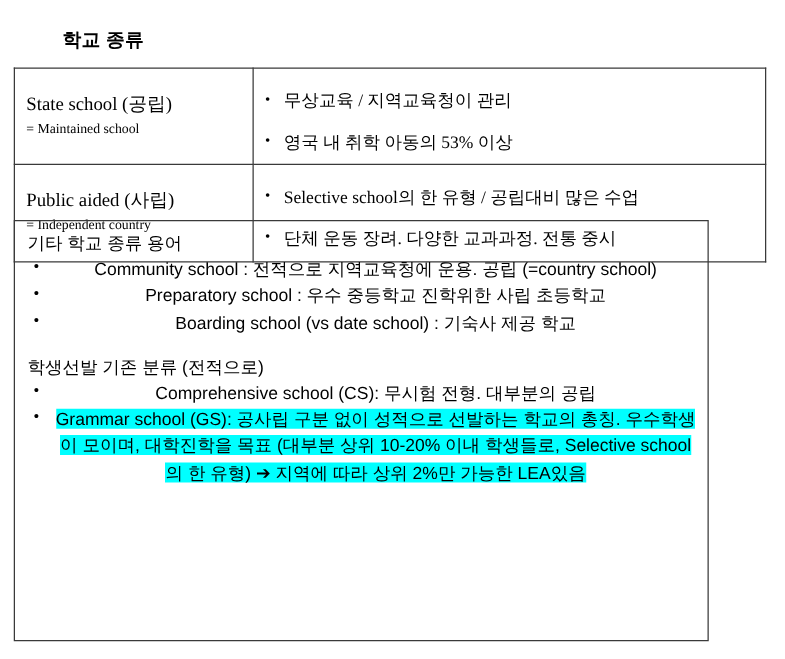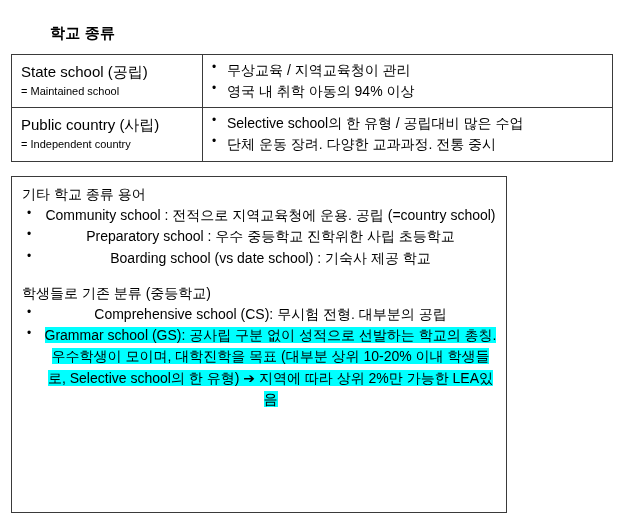--- a/index.html
+++ b/index.html
@@ -33,20 +33,21 @@
     left: 11px;
     top: 54px;
     width: 602px;
     border-collapse: collapse;
     table-layout: fixed;
   }
   .kinds-table td {
     border: 1px solid #3a3a3a;
     vertical-align: middle;
     padding: 0;
+    font-family: Liberation Serif, serif;
   }
   .kinds-table td.col-term {
     width: 181px;
     padding: 6px 0 7px 9px;
   }
   .kinds-table td.col-desc {
     padding: 5px 0 6px 0;
   }
   .term-main {
     font-size: 15px;
@@ -64,35 +65,36 @@
     list-style: none;
     margin: 0;
     padding: 0;
   }
   .bullets li {
     position: relative;
     padding-left: 24px;
     font-size: 14px;
     line-height: 1.48;
     white-space: nowrap;
+    margin-top: 12px;
   }
   .bullets li::before {
     content: "\2022";
     position: absolute;
     left: 9px;
     top: -1px;
     font-size: 12px;
   }
 
   
   .notes-box {
     position: absolute;
     left: 11px;
     top: 176px;
-    width: 496px;
+    width: 556px;
     height: 337px;
     border: 1px solid #3a3a3a;
     box-sizing: border-box;
     padding: 7px 8px 0 9px;
   }
 
   .section-head {
     font-size: 14px;
     line-height: 1.5;
     margin: 0 0 0 1px;
@@ -140,27 +142,27 @@
 <table class="kinds-table">
   <tbody>
     <tr>
       <td class="col-term">
         <div class="term-main">State school (공립)</div>
         <div class="term-sub">= Maintained school</div>
       </td>
       <td class="col-desc">
         <ul class="bullets">
           <li>무상교육 / 지역교육청이 관리</li>
-          <li>영국 내 취학 아동의 94% 이상</li>
+          <li>영국 내 취학 아동의 53% 이상</li>
         </ul>
       </td>
     </tr>
     <tr>
       <td class="col-term">
-        <div class="term-main">Public country (사립)</div>
+        <div class="term-main">Public aided (사립)</div>
         <div class="term-sub">= Independent country</div>
       </td>
       <td class="col-desc">
         <ul class="bullets">
           <li>Selective school의 한 유형 / 공립대비 많은 수업</li>
           <li>단체 운동 장려. 다양한 교과과정. 전통 중시</li>
         </ul>
       </td>
     </tr>
   </tbody>
@@ -171,20 +173,20 @@
   <p class="section-head">기타 학교 종류 용어</p>
 
   <ul class="note-list">
     <li>Community school : 전적으로 지역교육청에 운용. 공립 (=country school)</li>
     <li>Preparatory school : 우수 중등학교 진학위한 사립 초등학교</li>
     <li>Boarding school (vs date school) : 기숙사 제공 학교</li>
   </ul>
 
   <div class="gap"></div>
 
-  <p class="section-head">학생들로 기존 분류 (중등학교)</p>
+  <p class="section-head">학생선발 기존 분류 (전적으로)</p>
 
   <ul class="note-list">
     <li>Comprehensive school (CS): 무시험 전형. 대부분의 공립</li>
     <li><span class="hl"><span>Grammar school (GS): 공사립 구분 없이 성적으로 선발하는 학교의 총칭. 우수학생이 모이며, 대학진학을 목표 (대부분 상위 10-20% 이내 학생들로, Selective school의 한 유형)</span> <span class="arrow">➔</span> <span>지역에 따라 상위 2%만 가능한 LEA있음</span></span></li>
   </ul>
 
 </div>
 
 </body></html>

